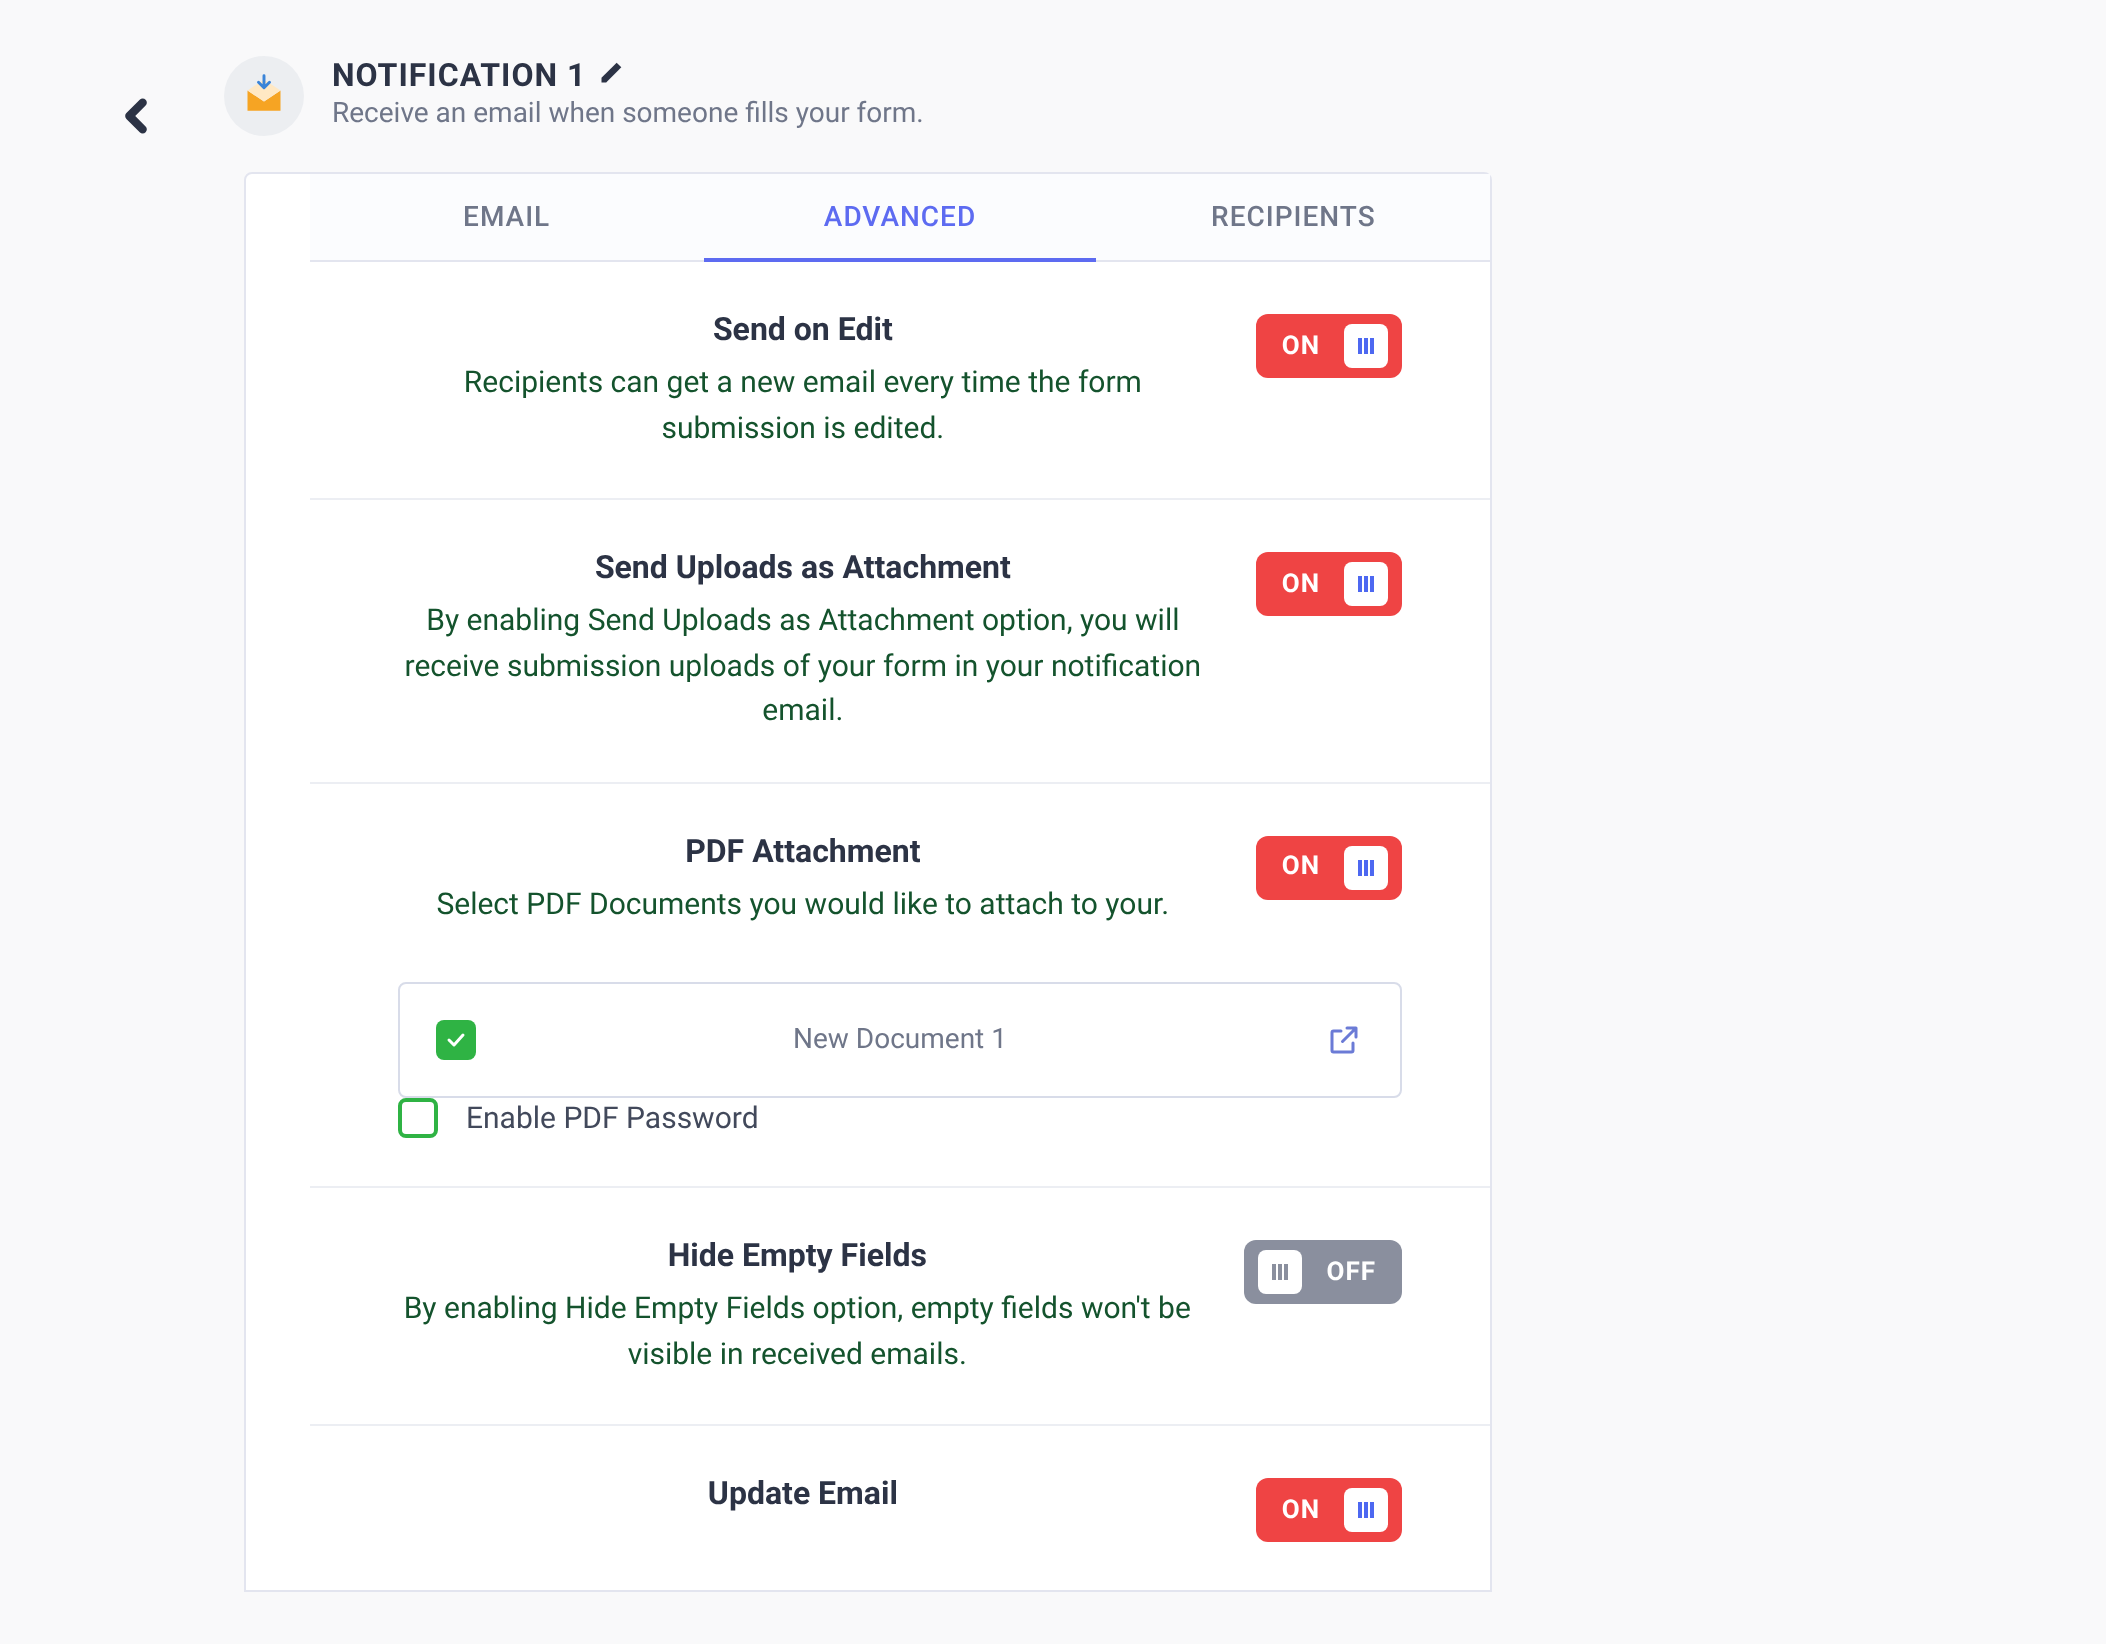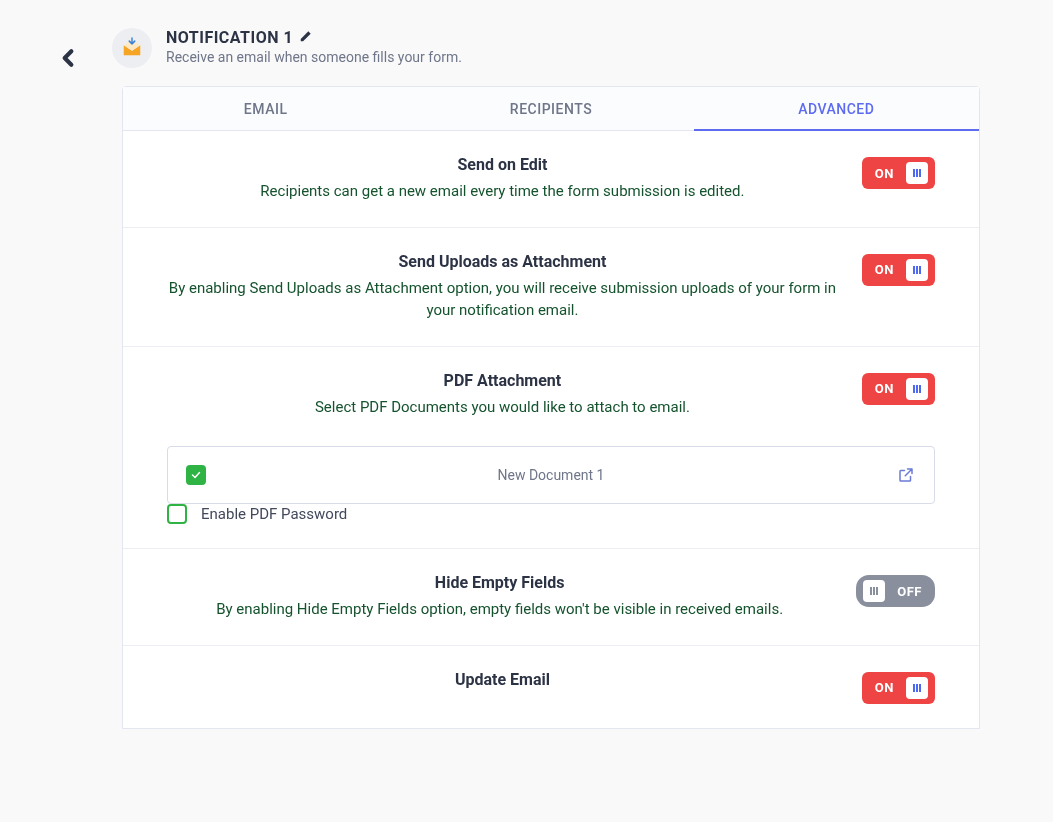--- a/index.html
+++ b/index.html
@@ -56,26 +56,27 @@
     font-weight: 700;
     letter-spacing: .5px;
     color: #2c3345;
   }
   .title-desc {
     font-size: 14px;
     color: #6f7689;
   }
   .edit-pencil { cursor: pointer; }
   .container {
-    width: 858px;
+    width: 624px;
     margin-left: 72px;
     background: #fff;
     border: 1px solid #e3e5ef;
     border-top-left-radius: 4px;
     border-top-right-radius: 4px;
+    padding-left: 32px;
   }
   .tabs {
     display: flex;
     background: #fbfcfe;
     border-bottom: 1px solid #e3e5ef;
   }
   .tab {
     flex: 1;
     text-align: center;
     padding: 14px 0 13px;
@@ -131,21 +132,20 @@
     color: #fff;
     cursor: pointer;
     flex-shrink: 0;
     margin-top: 2px;
   }
   .toggle.on {
     background: #ef4444;
   }
   .toggle.off {
     background: #8a8f9e;
-    border-radius: 13px;
   }
   .toggle .knob {
     width: 22px;
     height: 22px;
     display: flex;
     align-items: center;
     justify-content: center;
     background: #fff;
     border-radius: 4px;
   }
@@ -227,22 +227,22 @@
           </svg>
         </span>
       </div>
       <span class="title-desc">Receive an email when someone fills your form.</span>
     </div>
   </div>
 
   <div class="container">
     <div class="tabs">
       <div class="tab">EMAIL</div>
+      <div class="tab active">ADVANCED</div>
       <div class="tab">RECIPIENTS</div>
-      <div class="tab active">ADVANCED</div>
     </div>
 
     <div class="section">
       <div class="section-row">
         <div class="section-text">
           <div class="section-title">Send on Edit</div>
           <div class="section-desc">Recipients can get a new email every time the form submission is edited.</div>
         </div>
         <div class="toggle on">
           <span class="t-label">ON</span>
@@ -273,21 +273,21 @@
               </svg>
           </span>
         </div>
       </div>
     </div>
 
     <div class="section">
       <div class="section-row">
         <div class="section-text">
           <div class="section-title">PDF Attachment</div>
-          <div class="section-desc">Select PDF Documents you would like to attach to email.</div>
+          <div class="section-desc">Select PDF Documents you would like to attach to your.</div>
         </div>
         <div class="toggle on">
           <span class="t-label">ON</span>
           <span class="knob">
             <svg width="12" height="12" viewBox="0 0 12 12">
                 <line x1="3" y1="2" x2="3" y2="10" stroke-width="2"></line>
                 <line x1="6" y1="2" x2="6" y2="10" stroke-width="2"></line>
                 <line x1="9" y1="2" x2="9" y2="10" stroke-width="2"></line>
               </svg>
           </span>

